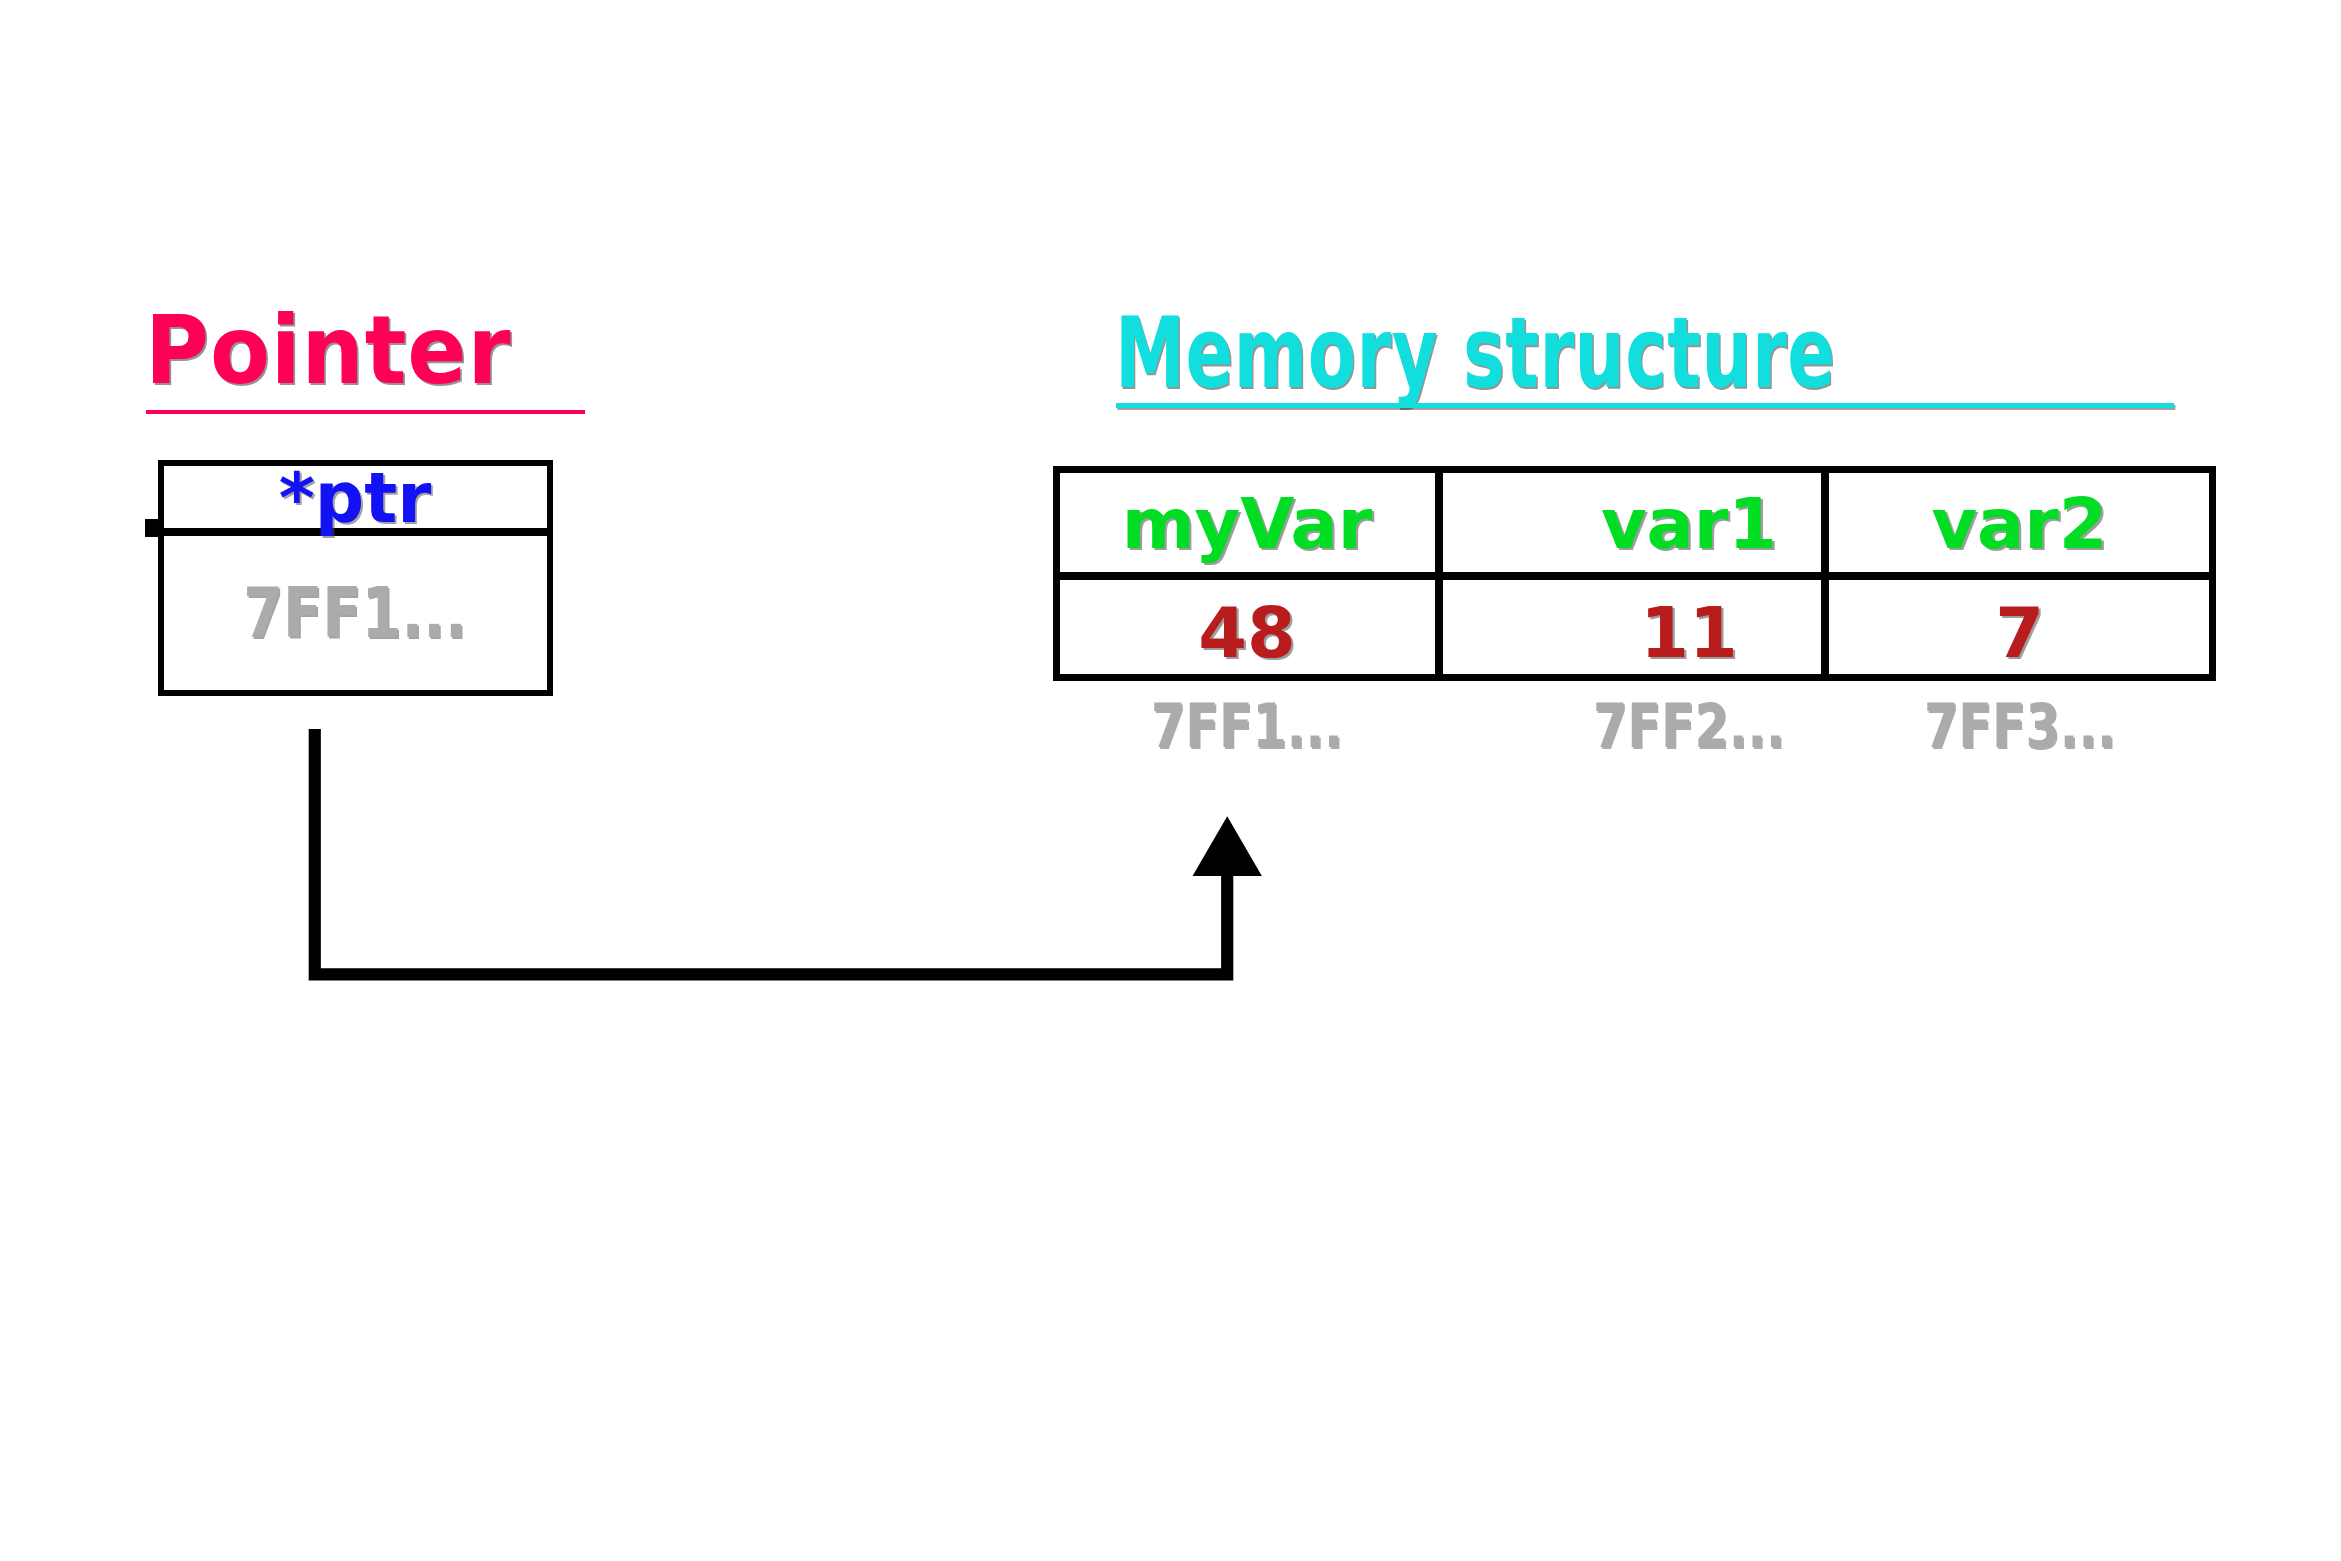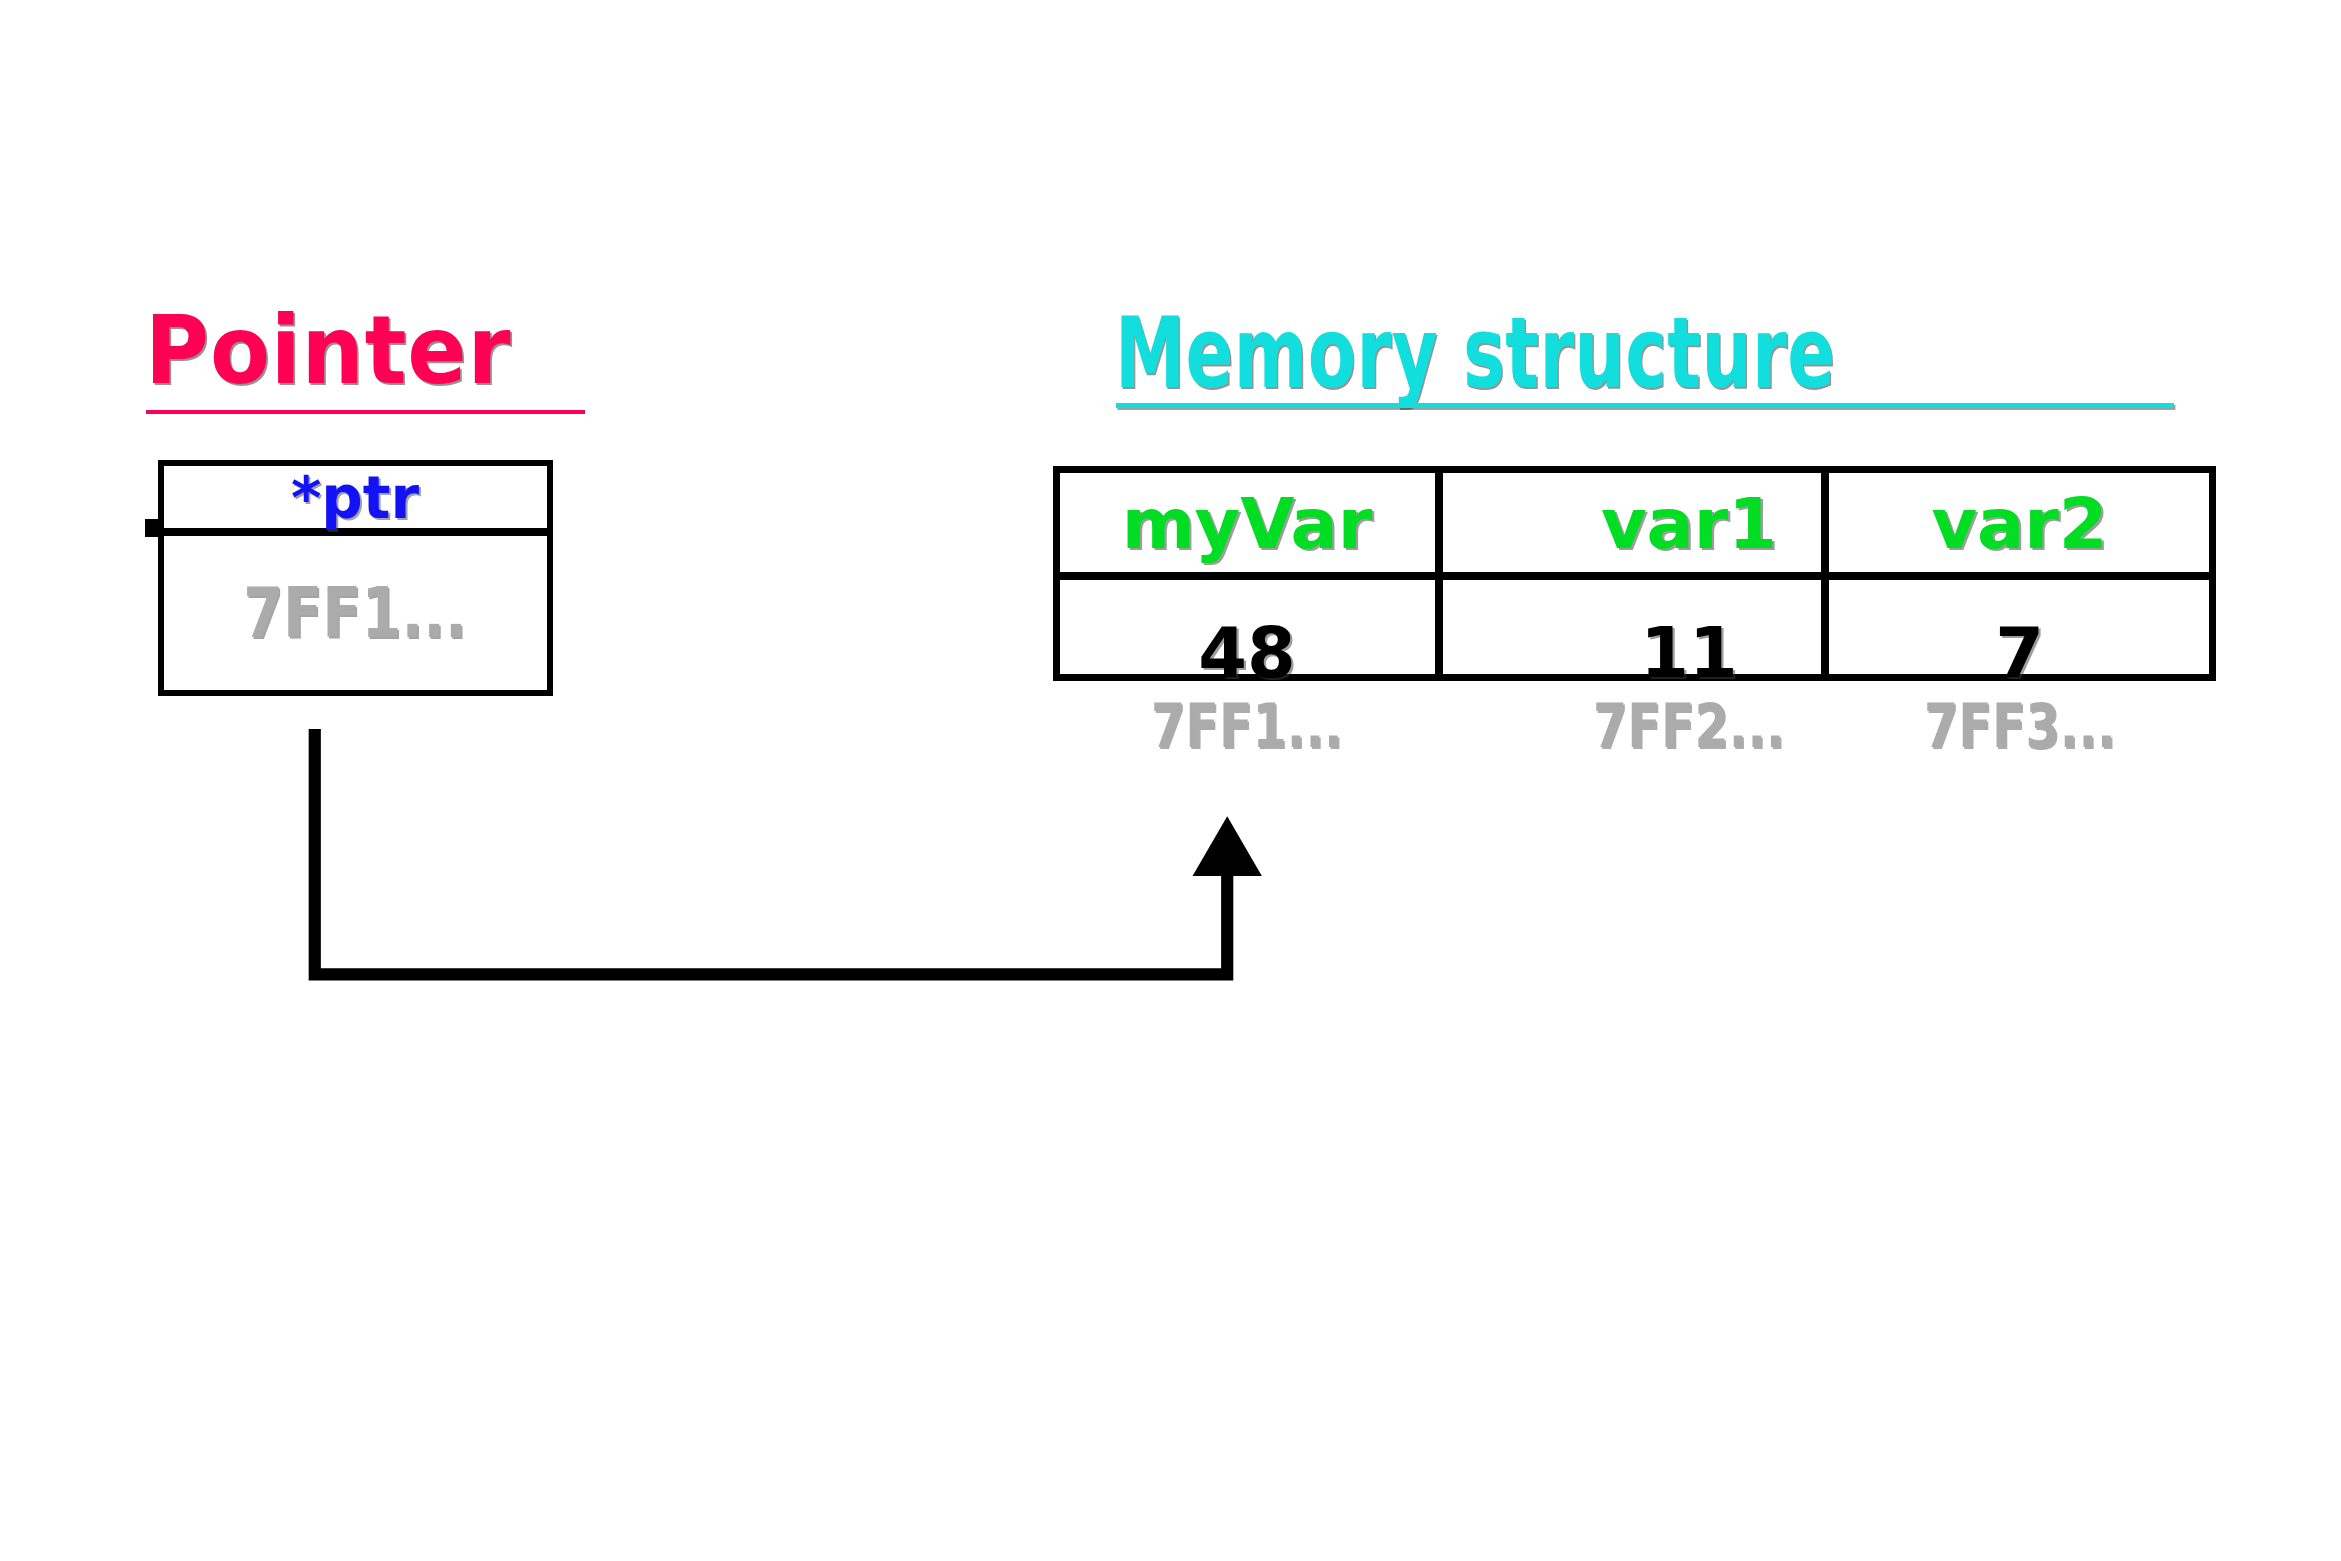--- a/index.html
+++ b/index.html
@@ -98,21 +98,21 @@
     white-space: nowrap;
     line-height: 1;
     font-family: "DejaVu Sans", sans-serif;
     font-weight: bold;
   }
   #ptr-name-cell {
     left: 164px;
     top: 467px;
     width: 382px;
     height: 62px;
-    font-size: 58px;
+    font-size: 69px;
     color: #1212F5;
     text-shadow: 1.9px 1.9px 0 rgba(70,70,70,0.5);
   }
   #ptr-addr-cell {
     left: 164px;
     top: 536px;
     width: 382px;
     height: 153px;
     font-size: 70px;
     color: #ABABAB;
@@ -163,23 +163,22 @@
     top: 474px;
     height: 99px;
     font-size: 70px;
     color: #00DD22;
     text-shadow: 2.3px 2.3px 0 rgba(60,60,60,0.5);
   }
   .mem-val {
     top: 581px;
     height: 104px;
     font-size: 70px;
-    color: #000000;
+    color: #b91c1c;
     text-shadow: 2.3px 2.3px 0 rgba(60,60,60,0.5);
-    margin-top: 20px;
   }
   .mem-c0 { left: 1060px; width: 374px; }
   .mem-c1 { left: 1500px; width: 378px; }
   .mem-c2 { left: 1830px; width: 379px; }
 
   .mem-addr {
     position: absolute;
     top: 691px;
     height: 70px;
     display: flex;

